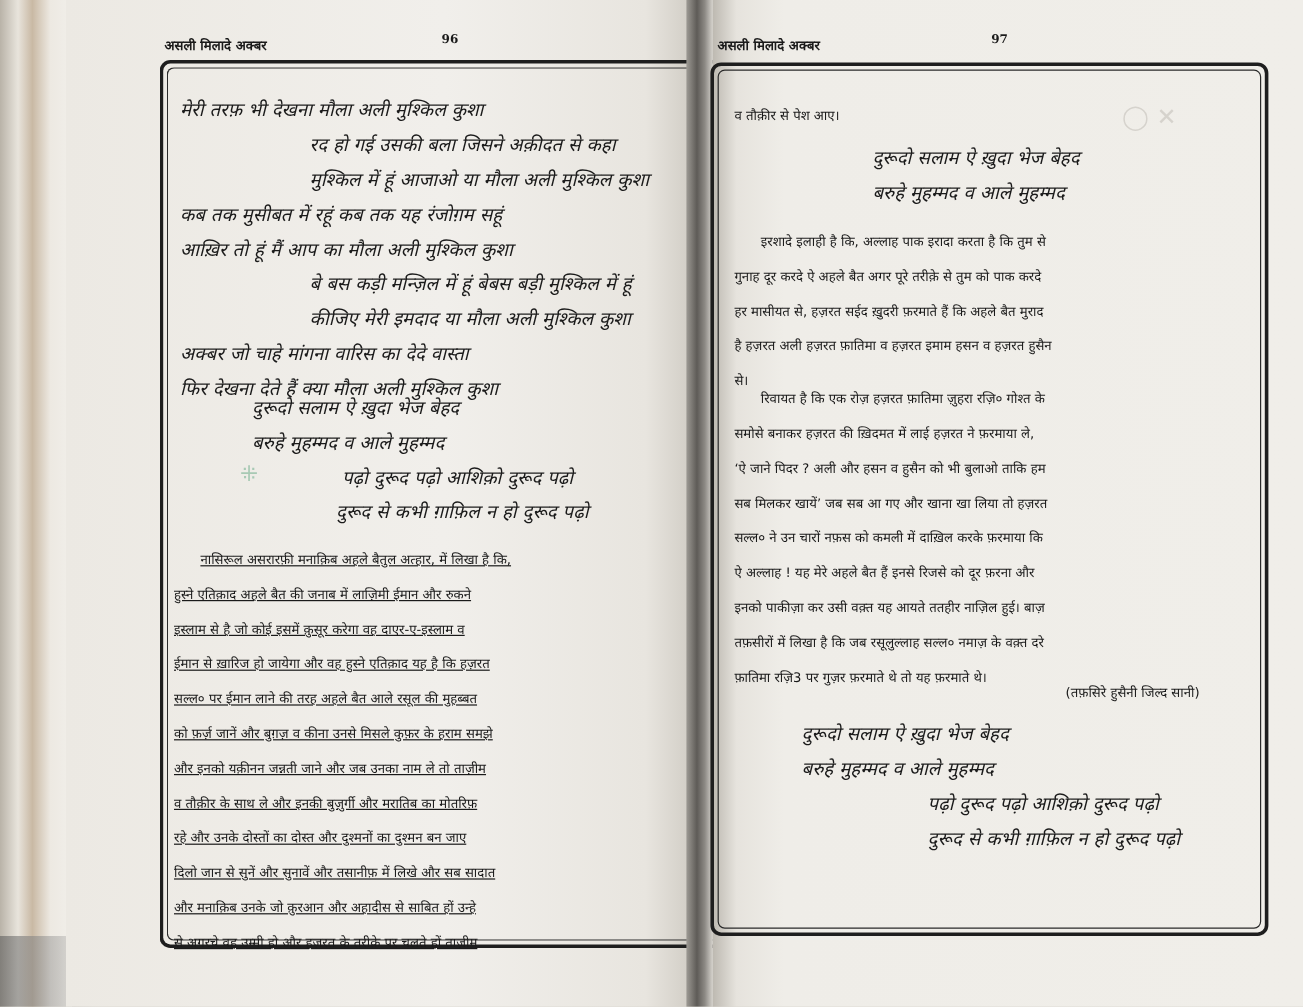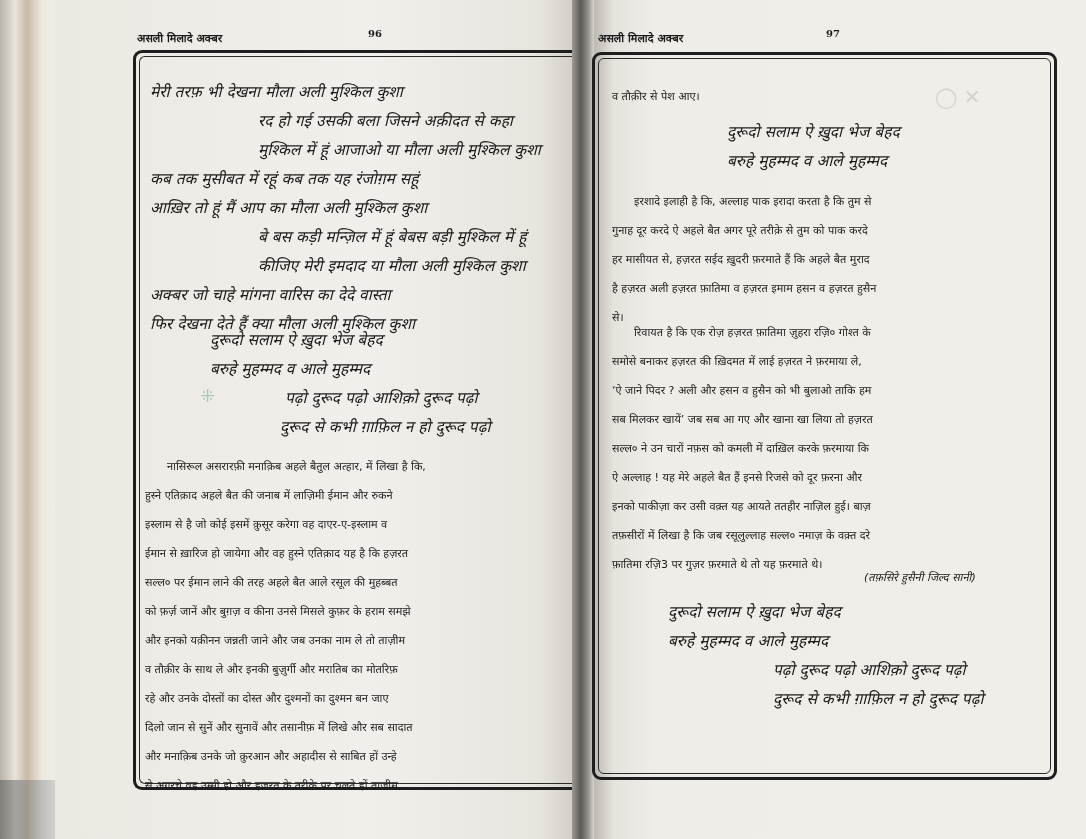--- a/index.html
+++ b/index.html
@@ -25,21 +25,21 @@
   .frame-left::after{border-right:none;border-radius:6px 0 0 6px;}
   .frame-right{left:592px;top:52px;width:465px;height:728px;}
   .content{position:absolute;z-index:2;}
   .verse{font-family:"DejaVu Serif","Liberation Serif",serif;font-style:italic;font-size:15.5px;
     line-height:29px;white-space:nowrap;}
   .prose{font-family:"DejaVu Sans","Liberation Sans",sans-serif;font-size:11px;line-height:29.5px;
     white-space:nowrap;}
   .line{display:block;height:29px;}
   .indent1{padding-left:108px;}
   .para-first{text-indent:22px;}
-  .left-clip{overflow:hidden;}
+  .left-clip{overflow:hidden;text-decoration:underline;}
   .stamp{position:absolute;color:#6fae8c;opacity:.55;font-size:18px;z-index:1;}
   .ghost{position:absolute;color:#b7b3ac;opacity:.45;z-index:1;font-size:20px;}
 </style>
 </head>
 <body>
 
 <div class="edge-left"></div>
 <div class="edge-left-bottom"></div>
 
 <div class="page page-left"></div>
@@ -114,20 +114,20 @@
   <span class="line">समोसे बनाकर हज़रत की ख़िदमत में लाई हज़रत ने फ़रमाया ले,</span>
   <span class="line">‘ऐ जाने पिदर ? अली और हसन व हुसैन को भी बुलाओ ताकि हम</span>
   <span class="line">सब मिलकर खायें’ जब सब आ गए और खाना खा लिया तो हज़रत</span>
   <span class="line">सल्ल० ने उन चारों नफ़स को कमली में दाख़िल करके फ़रमाया कि</span>
   <span class="line">ऐ अल्लाह ! यह मेरे अहले बैत हैं इनसे रिजसे को दूर फ़रना और</span>
   <span class="line">इनको पाकीज़ा कर उसी वक़्त यह आयते ततहीर नाज़िल हुई। बाज़</span>
   <span class="line">तफ़सीरों में लिखा है कि जब रसूलुल्लाह सल्ल० नमाज़ के वक़्त दरे</span>
   <span class="line">फ़ातिमा रज़ि3 पर गुज़र फ़रमाते थे तो यह फ़रमाते थे।</span>
 </div>
 
-<div class="content prose" style="left:864px;top:563px;font-style:italic;">(तफ़सिरे हुसैनी जिल्द सानी)</div>
+<div class="content prose" style="left:888px;top:563px;">(तफ़सिरे हुसैनी जिल्द सानी)</div>
 
 <div class="content verse" style="left:668px;top:598px;">
   <span class="line">दुरूदो सलाम ऐ ख़ुदा भेज बेहद</span>
   <span class="line">बरुहे मुहम्मद व आले  मुहम्मद</span>
   <span class="line" style="padding-left:105px;">पढ़ो दुरूद  पढ़ो आशिक़ो  दुरूद पढ़ो</span>
   <span class="line" style="padding-left:105px;">दुरूद से कभी ग़ाफ़िल न हो दुरूद पढ़ो</span>
 </div>
 
 </body></html>

